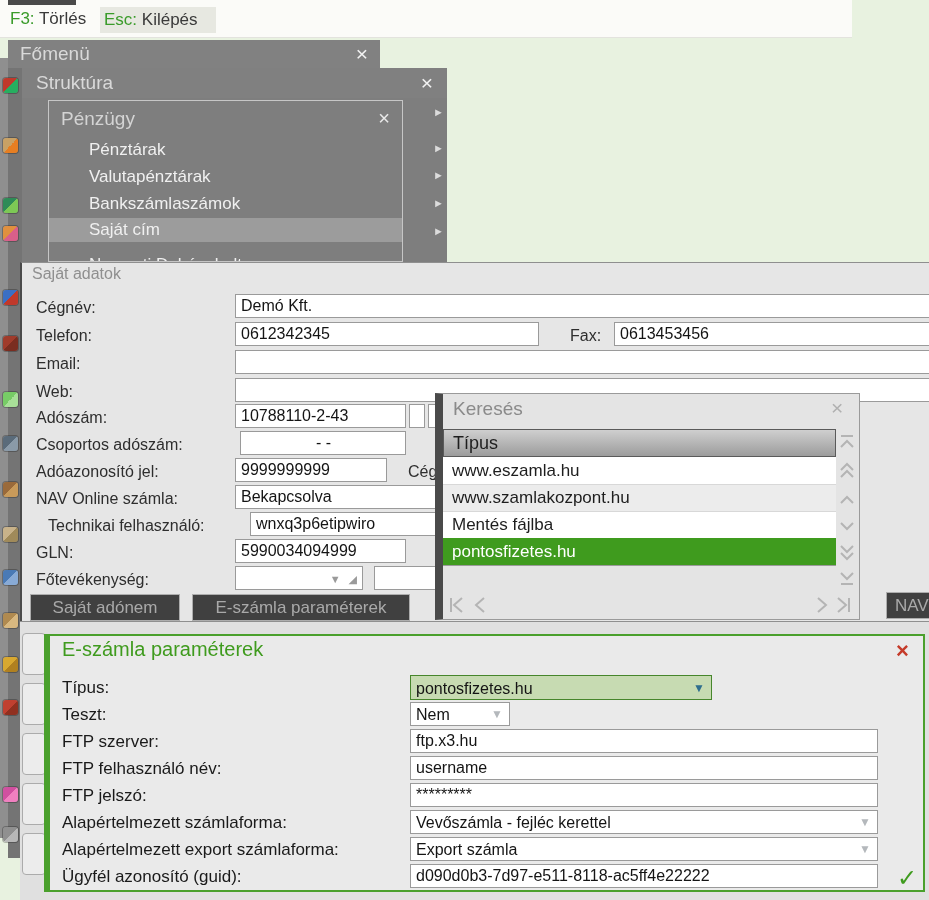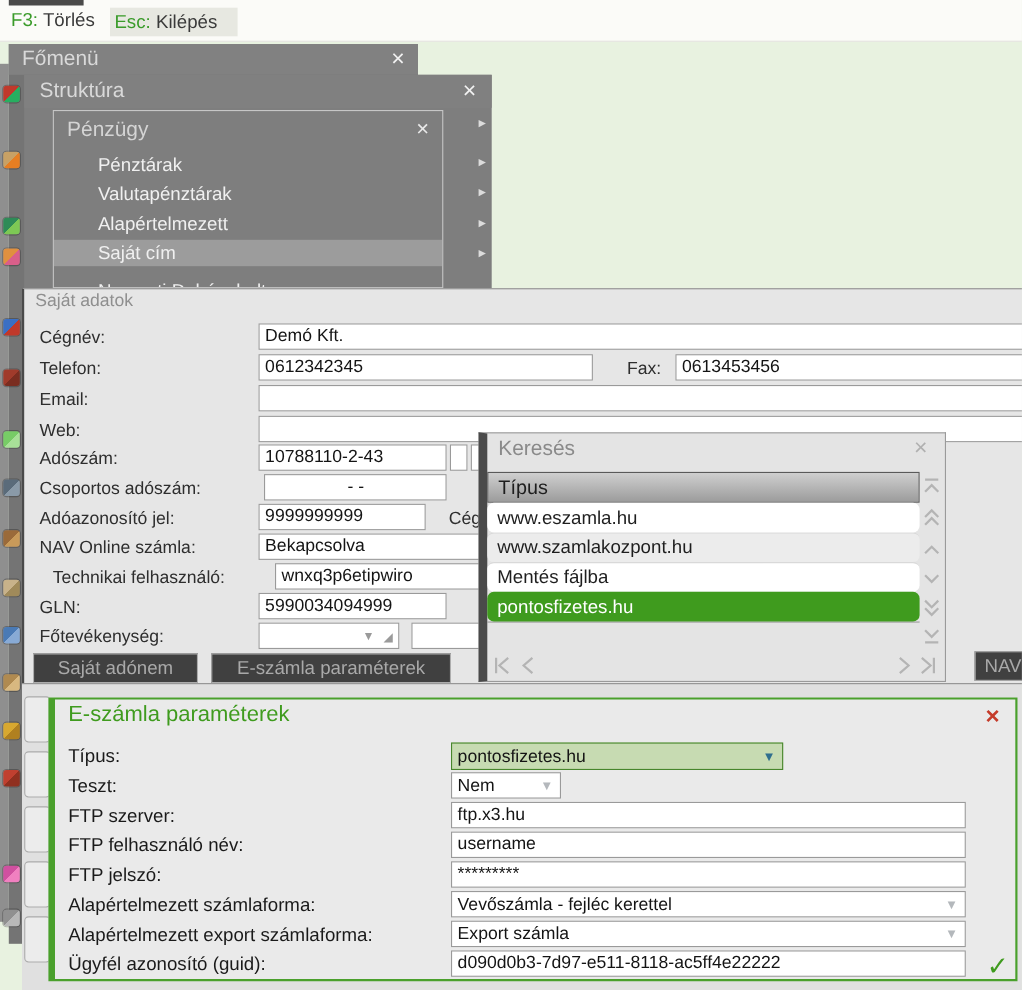--- a/index.html
+++ b/index.html
@@ -6,21 +6,21 @@
     --page_bg:#e8f2e0; --topbar_bg:#fbfbf8; --titlebar_gray:#818181; --window_gray:#7b7b7b;
     --accent_green:#3f9b1e; --dialog_border:#4aa02c; --dropdown_green_bg:#c7dbb2; --dropdown_green_border:#47862c;
     --arrow_blue:#2f6e8e; --close_red:#c53b2a; --form_bg:#e6e6e6; --input_border:#9a9a9a;
     --disabled_text:#a9a9a9; --highlight_gray:#9c9c9c; --key_green:#3a9b2a;
   }
   *{box-sizing:border-box; margin:0; padding:0; font-family:"Liberation Sans","DejaVu Sans",sans-serif;}
   html,body{width:929px;height:900px;}
   body{position:relative; overflow:hidden; background:var(--page_bg);}
   .abs{position:absolute;}
   
-  .topbar{left:0;top:0;width:929px;height:38px;background:var(--topbar_bg);border-bottom:1px solid #e3e3de;z-index:5;}
+  .topbar{left:0;top:0;width:852px;height:38px;background:var(--topbar_bg);border-bottom:1px solid #e3e3de;z-index:5;}
   .top-dark{left:8px;top:0;width:68px;height:5px;background:#4a4a4a;}
   .hotkey{font-size:17px;color:#3a3a3a;white-space:nowrap;}
   .hotkey .key{color:var(--key_green);}
   .esc-patch{left:100px;top:7px;width:116px;height:26px;background:#e7e8e1;display:flex;align-items:center;padding-left:4px;}
   
   .titlebar{height:28px;background:var(--titlebar_gray);display:flex;align-items:center;justify-content:space-between;padding:0 12px;}
   .titlebar .wtitle{color:#d9d9d9;font-size:19px;}
   .titlebar .wclose{color:#f2f2f2;font-size:21px;line-height:20px;cursor:default;}
   
   .fomenu{left:8px;top:40px;width:372px;height:818px;background:#747474;z-index:10;}
@@ -42,21 +42,21 @@
   .flabel{position:absolute;font-size:16px;color:#2e2e2e;white-space:nowrap;}
   .finput{position:absolute;height:24px;background:#fff;border:1px solid var(--input_border);font-size:16px;color:#141414;padding:2px 4px 0 5px;white-space:nowrap;overflow:hidden;}
   .fbtn{position:absolute;height:27px;background:#404040;border:1px solid #adadad;color:var(--disabled_text);font-size:17px;display:flex;align-items:center;justify-content:center;white-space:nowrap;}
   .tri{color:#9a9a9a;font-size:11px;}
   
   .keres{left:435px;top:393px;width:425px;height:227px;background:#e4e4e4;border:1px solid #9a9a9a;border-left:8px solid #4a4a4a;z-index:40;}
   .keres .ktitle{position:absolute;left:10px;top:4px;font-size:19px;color:#8a8a8a;}
   .keres .kclose{position:absolute;left:388px;top:2px;font-size:21px;color:#b0b0b0;}
   .klist{position:absolute;left:0px;top:35px;width:393px;border-bottom:1px solid #9a9a9a;}
   .khead{height:28px;background:linear-gradient(#cfcfcf,#9c9c9c);border:1px solid #5a5a5a;color:#1e1e1e;font-size:18px;display:flex;align-items:center;padding-left:9px;}
-  .krow{height:27px;font-size:17px;color:#1e1e1e;display:flex;align-items:center;padding-left:9px;border-top:1px solid #d8d8d8;border-radius:6px;}
+  .krow{height:27px;font-size:17px;color:#1e1e1e;display:flex;align-items:center;padding-left:9px;border-top:1px solid #d8d8d8;}
   .krow.alt{background:#ececec;}
   .krow.white{background:#ffffff;}
   .krow.sel{background:var(--accent_green);color:#ffffff;border-top:none;}
   .kscroll{position:absolute;left:394px;width:22px;height:22px;}
   .knav{position:absolute;top:200px;width:22px;height:24px;}
   
   .eszamla-outer{left:20px;top:621px;width:909px;height:279px;background:#e0e0e0;border-top:1px solid #8f8f8f;z-index:50;}
   .ghost-btn{position:absolute;left:2px;width:24px;height:42px;background:#ececec;border:1px solid #ababab;border-radius:4px;}
   .dialog{left:44px;top:634px;width:881px;height:258px;background:#eaeaea;border:2px solid var(--dialog_border);border-left-width:6px;z-index:51;}
   .dtitle{position:absolute;left:12px;top:2px;font-size:20px;color:var(--accent_green);}
@@ -121,21 +121,21 @@
   <span class="sub-arrow" style="top:157px;">►</span>
 </div>
 
 <div class="abs penzugy">
   <div class="penzugy-title">
     <span class="wtitle">Pénzügy</span>
     <span class="wclose">×</span>
   </div>
   <div class="menu-item" style="top:36px;">Pénztárak</div>
   <div class="menu-item" style="top:63px;">Valutapénztárak</div>
-  <div class="menu-item" style="top:90px;">Alapértelmezett</div>
+  <div class="menu-item" style="top:90px;">Bankszámlaszámok</div>
   <div class="menu-item sel" style="top:117px;height:24px;">Saját cím</div>
   <div class="menu-item" style="top:151px;">Nemzeti Dohánybolt</div>
 </div>
 
 <div class="abs sajat">
   <div class="form-title">Saját adatok</div>
 
   <div class="flabel" style="left:14px;top:36px;">Cégnév:</div>
   <div class="finput" style="left:213px;top:31px;width:696px;">Demó Kft.</div>
 

